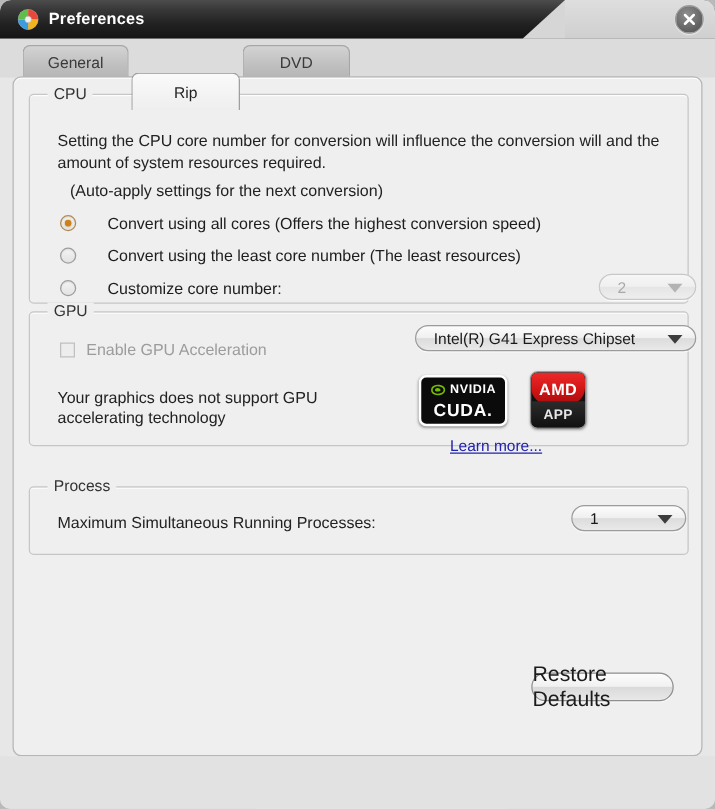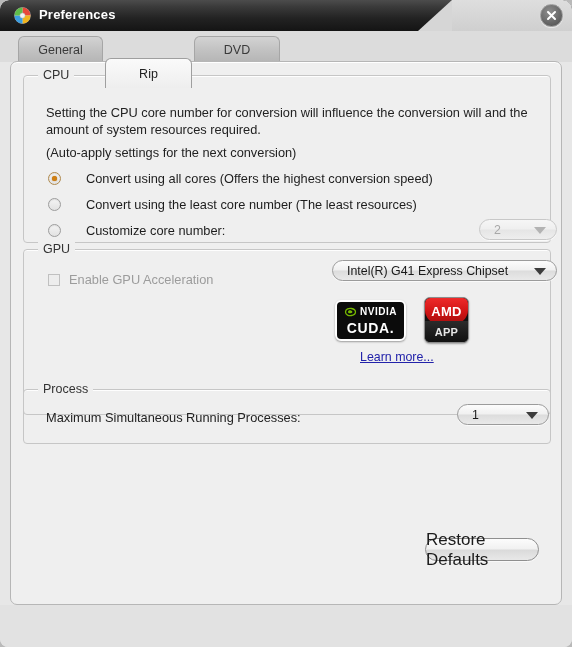--- a/index.html
+++ b/index.html
@@ -127,32 +127,32 @@
   }
   .group-title {
     position: absolute;
     top: -8px; left: 14px;
     background: #efefef;
     padding: 0 5px;
     font-size: 12.5px;
     color: #333;
   }
   .g-cpu     { left: 12px; top: 13px;  width: 528px; height: 168px; }
-  .g-gpu     { left: 12px; top: 187px; width: 528px; height: 166px; }
+  .g-gpu     { left: 12px; top: 187px; width: 528px; height: 108px; }
   .g-process { left: 12px; top: 327px; width: 528px; height: 55px; }
 
   
   .body-text {
     position: absolute;
     font-size: 12.8px;
     color: #222;
     line-height: 17px;
   }
   .cpu-desc  { left: 22px; top: 28px;  width: 492px; }
-  .cpu-auto  { left: 22px; top: 68px; }
+  .cpu-auto  { left: 32px; top: 68px; }
   .gpu-note  { left: 22px; top: 60px; width: 220px; line-height: 16px; }
   .proc-lbl  { left: 22px; top: 19px; }
 
   
   .radio-row {
     position: absolute;
     left: 24px;
     display: flex;
     align-items: center;
     cursor: pointer;
@@ -419,20 +419,21 @@
       <div class="check-row">
         <span class="checkbox"></span>
         <span class="check-label">Enable GPU Acceleration</span>
       </div>
 
       <div class="dropdown dd-gpu">
         <span class="dd-text">Intel(R) G41 Express Chipset</span>
         <span class="caret"></span>
       </div>
 
+      <div class="body-text gpu-note">Your graphics does not support GPU accelerating technology</div>
 
       <div class="logo-cuda">
         <div class="cuda-top">
           <svg class="cuda-eye" viewBox="0 0 26 20">
             <path d="M3 10 C3 4, 10 2, 15 3 C20 4, 23 7, 23 10 C23 13, 20 16, 15 17 C10 18, 3 16, 3 10 Z" fill="none" stroke="#76b900" stroke-width="2.6"></path>
             <path d="M8 10 C8 7, 11 6, 14 7 C17 8, 18 11, 15 12 C12 13, 8 13, 8 10 Z" fill="#76b900"></path>
           </svg>
           <span class="cuda-nv">NVIDIA</span>
         </div>
         <div class="cuda-word">CUDA.</div>

